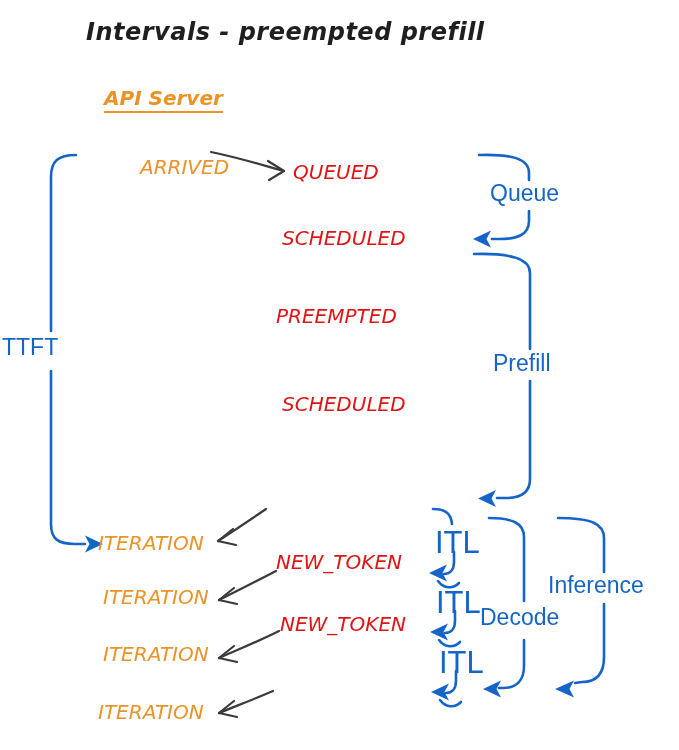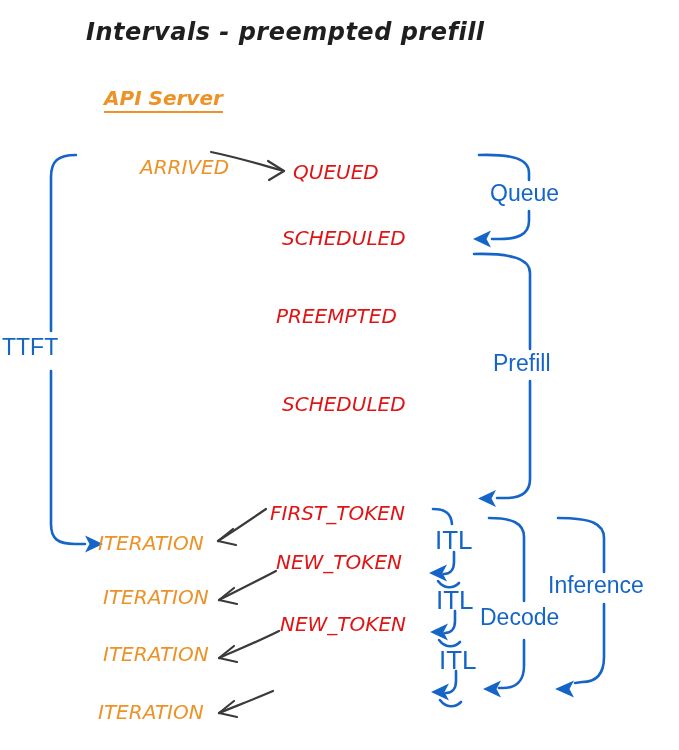--- a/index.html
+++ b/index.html
@@ -46,21 +46,21 @@
     padding-bottom: 3px;
     border-bottom: 2px solid currentColor;
     font-weight: 600;
   }
   .interval {
     font-family: "Liberation Sans", sans-serif;
     font-weight: 400;
     color: var(--blue);
     font-size: 23px;
   }
-  .itl { font-size: 26px; }
+  .itl { font-size: 31px; }
   .blue-stroke { stroke: var(--blue); stroke-width: 2.6; fill: none; stroke-linecap: round; }
   .blue-fill { fill: var(--blue); stroke: none; }
   .black-stroke { stroke: var(--arrow); stroke-width: 2.2; fill: none; stroke-linecap: round; }
 </style>
 </head>
 <body>
 
 <div id="canvas">
 
   <svg id="wires" width="679" height="750" viewBox="0 0 679 750">
@@ -143,21 +143,20 @@
   <div class="lbl hand orange" style="left:108px; top:157px;margin-left:32px;">ARRIVED</div>
   <div class="lbl hand orange" style="left:98px; top:533px;">ITERATION</div>
   <div class="lbl hand orange" style="left:103px; top:587px;">ITERATION</div>
   <div class="lbl hand orange" style="left:103px; top:644px;">ITERATION</div>
   <div class="lbl hand orange" style="left:98px; top:702px;">ITERATION</div>
 
   <div class="lbl hand red" style="left:293px; top:162px;text-align:right;">QUEUED</div>
   <div class="lbl hand red" style="left:282px; top:228px;">SCHEDULED</div>
   <div class="lbl hand red" style="left:276px; top:306px;">PREEMPTED</div>
   <div class="lbl hand red" style="left:282px; top:394px;">SCHEDULED</div>
-  <div class="lbl hand red" style="left:270px; top:503px;">FIRST_TOKEN</div>
   <div class="lbl hand red" style="left:276px; top:552px;">NEW_TOKEN</div>
   <div class="lbl hand red" style="left:280px; top:614px;">NEW_TOKEN</div>
 
   <div class="lbl interval" style="left:2px; top:336px;">TTFT</div>
   <div class="lbl interval" style="left:490px; top:182px;">Queue</div>
   <div class="lbl interval" style="left:493px; top:352px;text-align:right;">Prefill</div>
   <div class="lbl interval itl" style="left:435px; top:527px;">ITL</div>
   <div class="lbl interval itl" style="left:436px; top:587px;">ITL</div>
   <div class="lbl interval itl" style="left:439px; top:647px;">ITL</div>
   <div class="lbl interval" style="left:548px; top:574px;">Inference</div>

